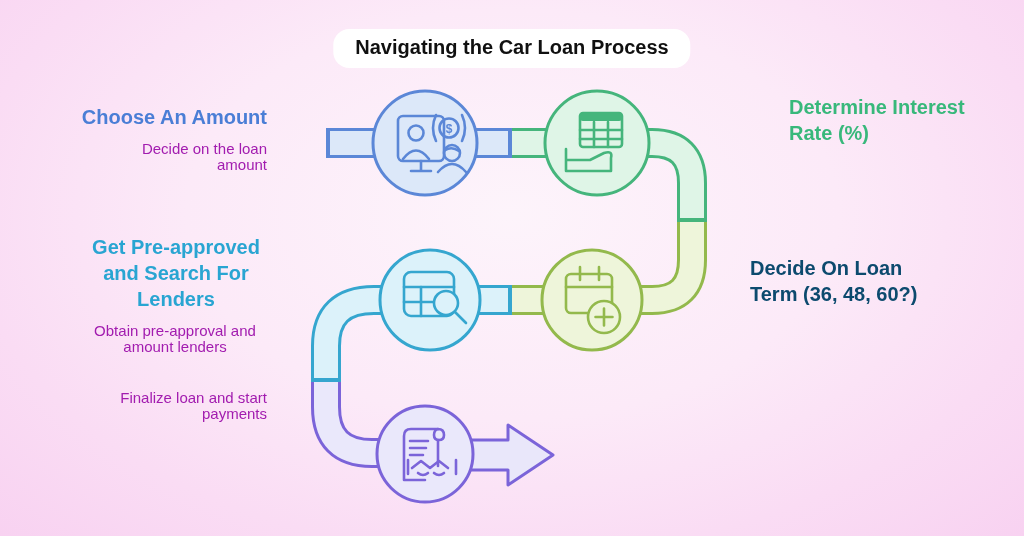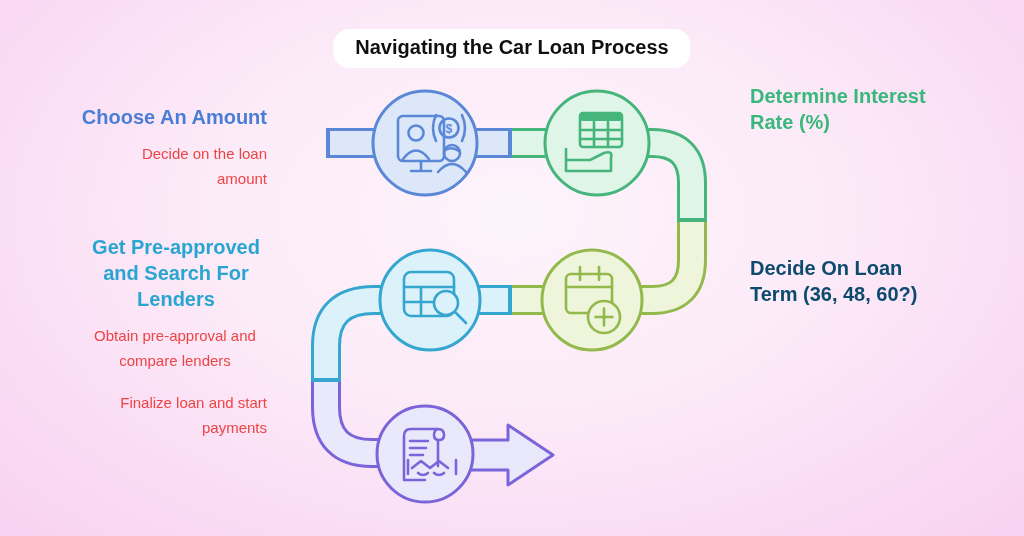--- a/index.html
+++ b/index.html
@@ -12,50 +12,50 @@
     position:absolute;top:31px;left:50%;transform:translateX(-50%);
     background:#ffffff;border-radius:14px;padding:5px 20px 7px 20px;
     font-size:20px;font-weight:bold;color:#101010;white-space:nowrap;
     box-shadow:0 0 0 2px #ffffff;
   }
   .col{position:absolute;top:0;height:396px;}
   .col-left{left:55px;width:212px;text-align:right;}
   .col-right{left:750px;width:205px;text-align:left;}
   .step{position:absolute;width:100%;}
   .step h3{margin:0 0 11px 0;font-size:20px;line-height:26px;font-weight:bold;}
-  .step p{margin:0;font-size:15px;line-height:25px;color:#ef4444;}
+  .step p{margin:0;font-size:15px;line-height:16px;color:#a21caf;}
   .h-blue{color:#4a7ed6;}
   .h-cyan{color:#29a5d2;}
   .h-purple{color:#8a63e0;}
   .h-green{color:#38b87b;}
   .h-olive{color:#0c4a6e;}
   .s1{top:104px;}
   .s2{top:234px;text-align:center;}
   .s3{top:390px;}
-  .r1{top:83px;}
+  .r1{top:94px;margin-left:39px;}
   .r2{top:255px;}
   .tight h3{padding-left:30px;}
   .tight p{padding-left:28px;}
   .s1 p{padding-left:62px;}
   .r1 p,.r2 p{padding-right:30px;}
   .flow-svg{position:absolute;left:300px;top:85px;}
 </style>
 </head>
 <body>
 
 <div class="title-pill">Navigating the Car Loan Process</div>
 
 <div class="col col-left">
   <div class="step s1">
     <h3 class="h-blue">Choose An Amount</h3>
     <p>Decide on the loan amount</p>
   </div>
   <div class="step s2 tight">
     <h3 class="h-cyan">Get Pre-approved and Search For Lenders</h3>
-    <p>Obtain pre-approval and compare lenders</p>
+    <p>Obtain pre-approval and amount lenders</p>
   </div>
   <div class="step s3 tight">
     <p>Finalize loan and start payments</p>
   </div>
 </div>
 
 <div class="col col-right">
   <div class="step r1">
     <h3 class="h-green">Determine Interest Rate (%)</h3>
   </div>

